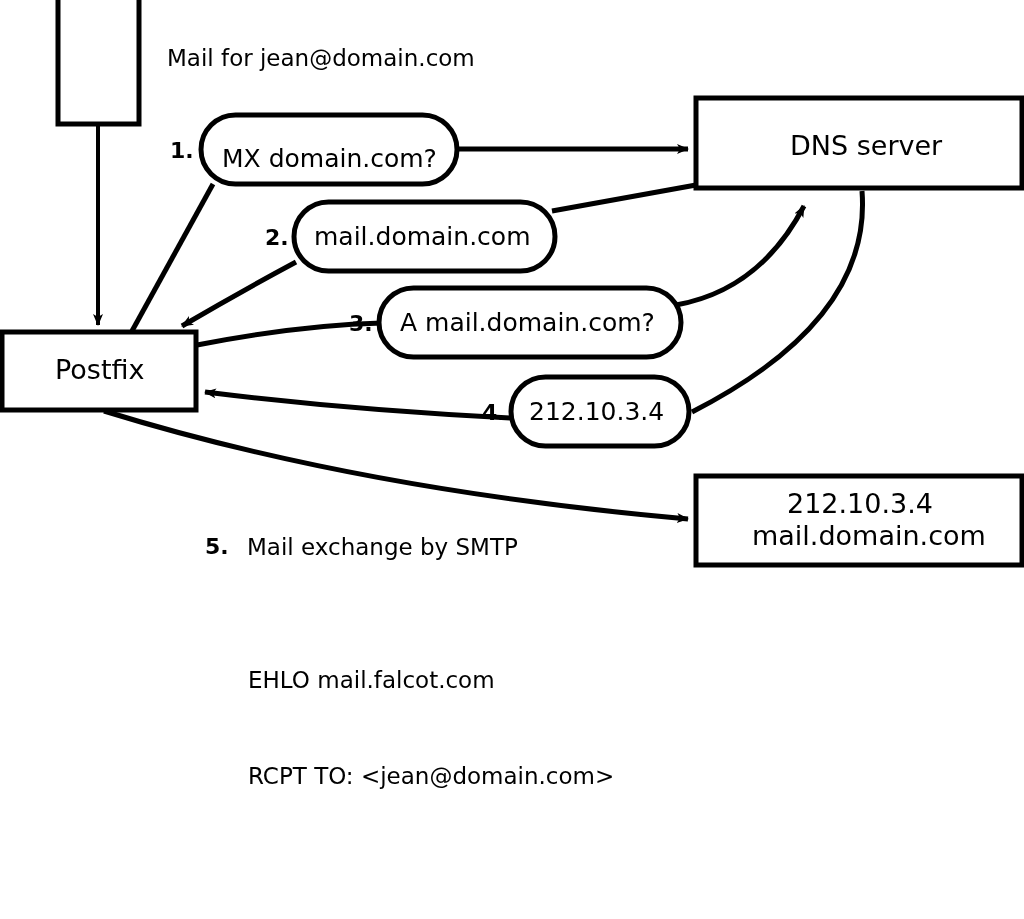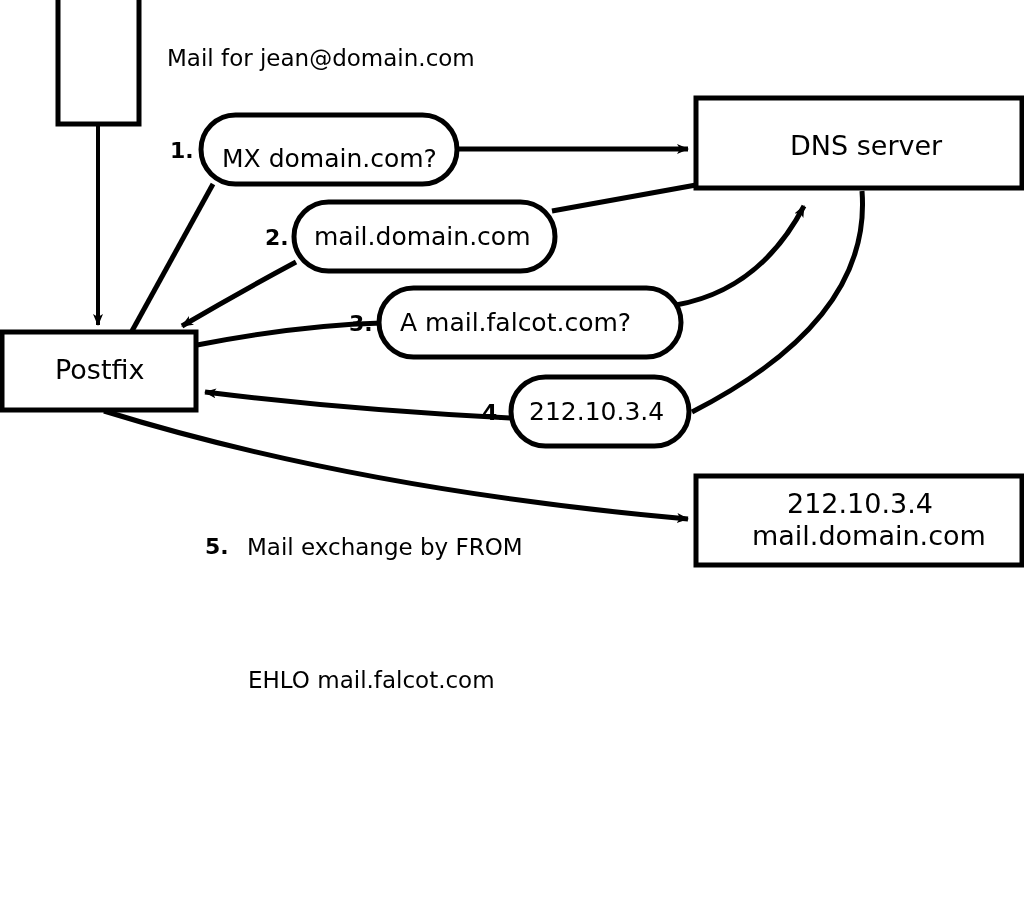--- a/index.html
+++ b/index.html
@@ -98,32 +98,33 @@
   <div class="txt caption" style="left:167px; top:47px;">Mail for jean@domain.com</div>
 
   <div class="txt step-num" style="left:170px; top:140px;">1.</div>
   <div class="txt step-num" style="left:265px; top:227px;">2.</div>
   <div class="txt step-num" style="left:349px; top:313px;">3.</div>
   <div class="txt step-num" style="left:482px; top:402px;">4.</div>
   <div class="txt step-num" style="left:205px; top:536px;">5.</div>
 
   <div class="txt bubble-label" style="left:222px; top:138px;margin-top:8px;">MX domain.com?</div>
   <div class="txt bubble-label" style="left:314px; top:224px;">mail.domain.com</div>
-  <div class="txt bubble-label" style="left:400px; top:310px;">A mail.falcot.com?</div>
+  <div class="txt bubble-label" style="left:400px; top:310px;">A mail.domain.com?</div>
   <div class="txt bubble-label" style="left:529px; top:399px;">212.10.3.4</div>
 
   <div class="txt node-label" style="left:55px; top:356px;">Postfix</div>
   <div class="txt node-label" style="left:790px; top:132px;">DNS server</div>
   <div class="txt node-label" style="left:787px; top:490px;">212.10.3.4</div>
   <div class="txt node-label" style="left:752px; top:522px;">mail.domain.com</div>
 
-  <div class="txt caption" style="left:247px; top:536px;">Mail exchange by FROM</div>
+  <div class="txt caption" style="left:247px; top:536px;">Mail exchange by SMTP</div>
 
   <div class="txt mono-block" style="left:248px; top:600px;">
     <div>EHLO mail.falcot.com</div>
+    <div>RCPT TO: &lt;jean@domain.com&gt;</div>
     
     
     
     
     
     
     
   </div>
 
 </div>

